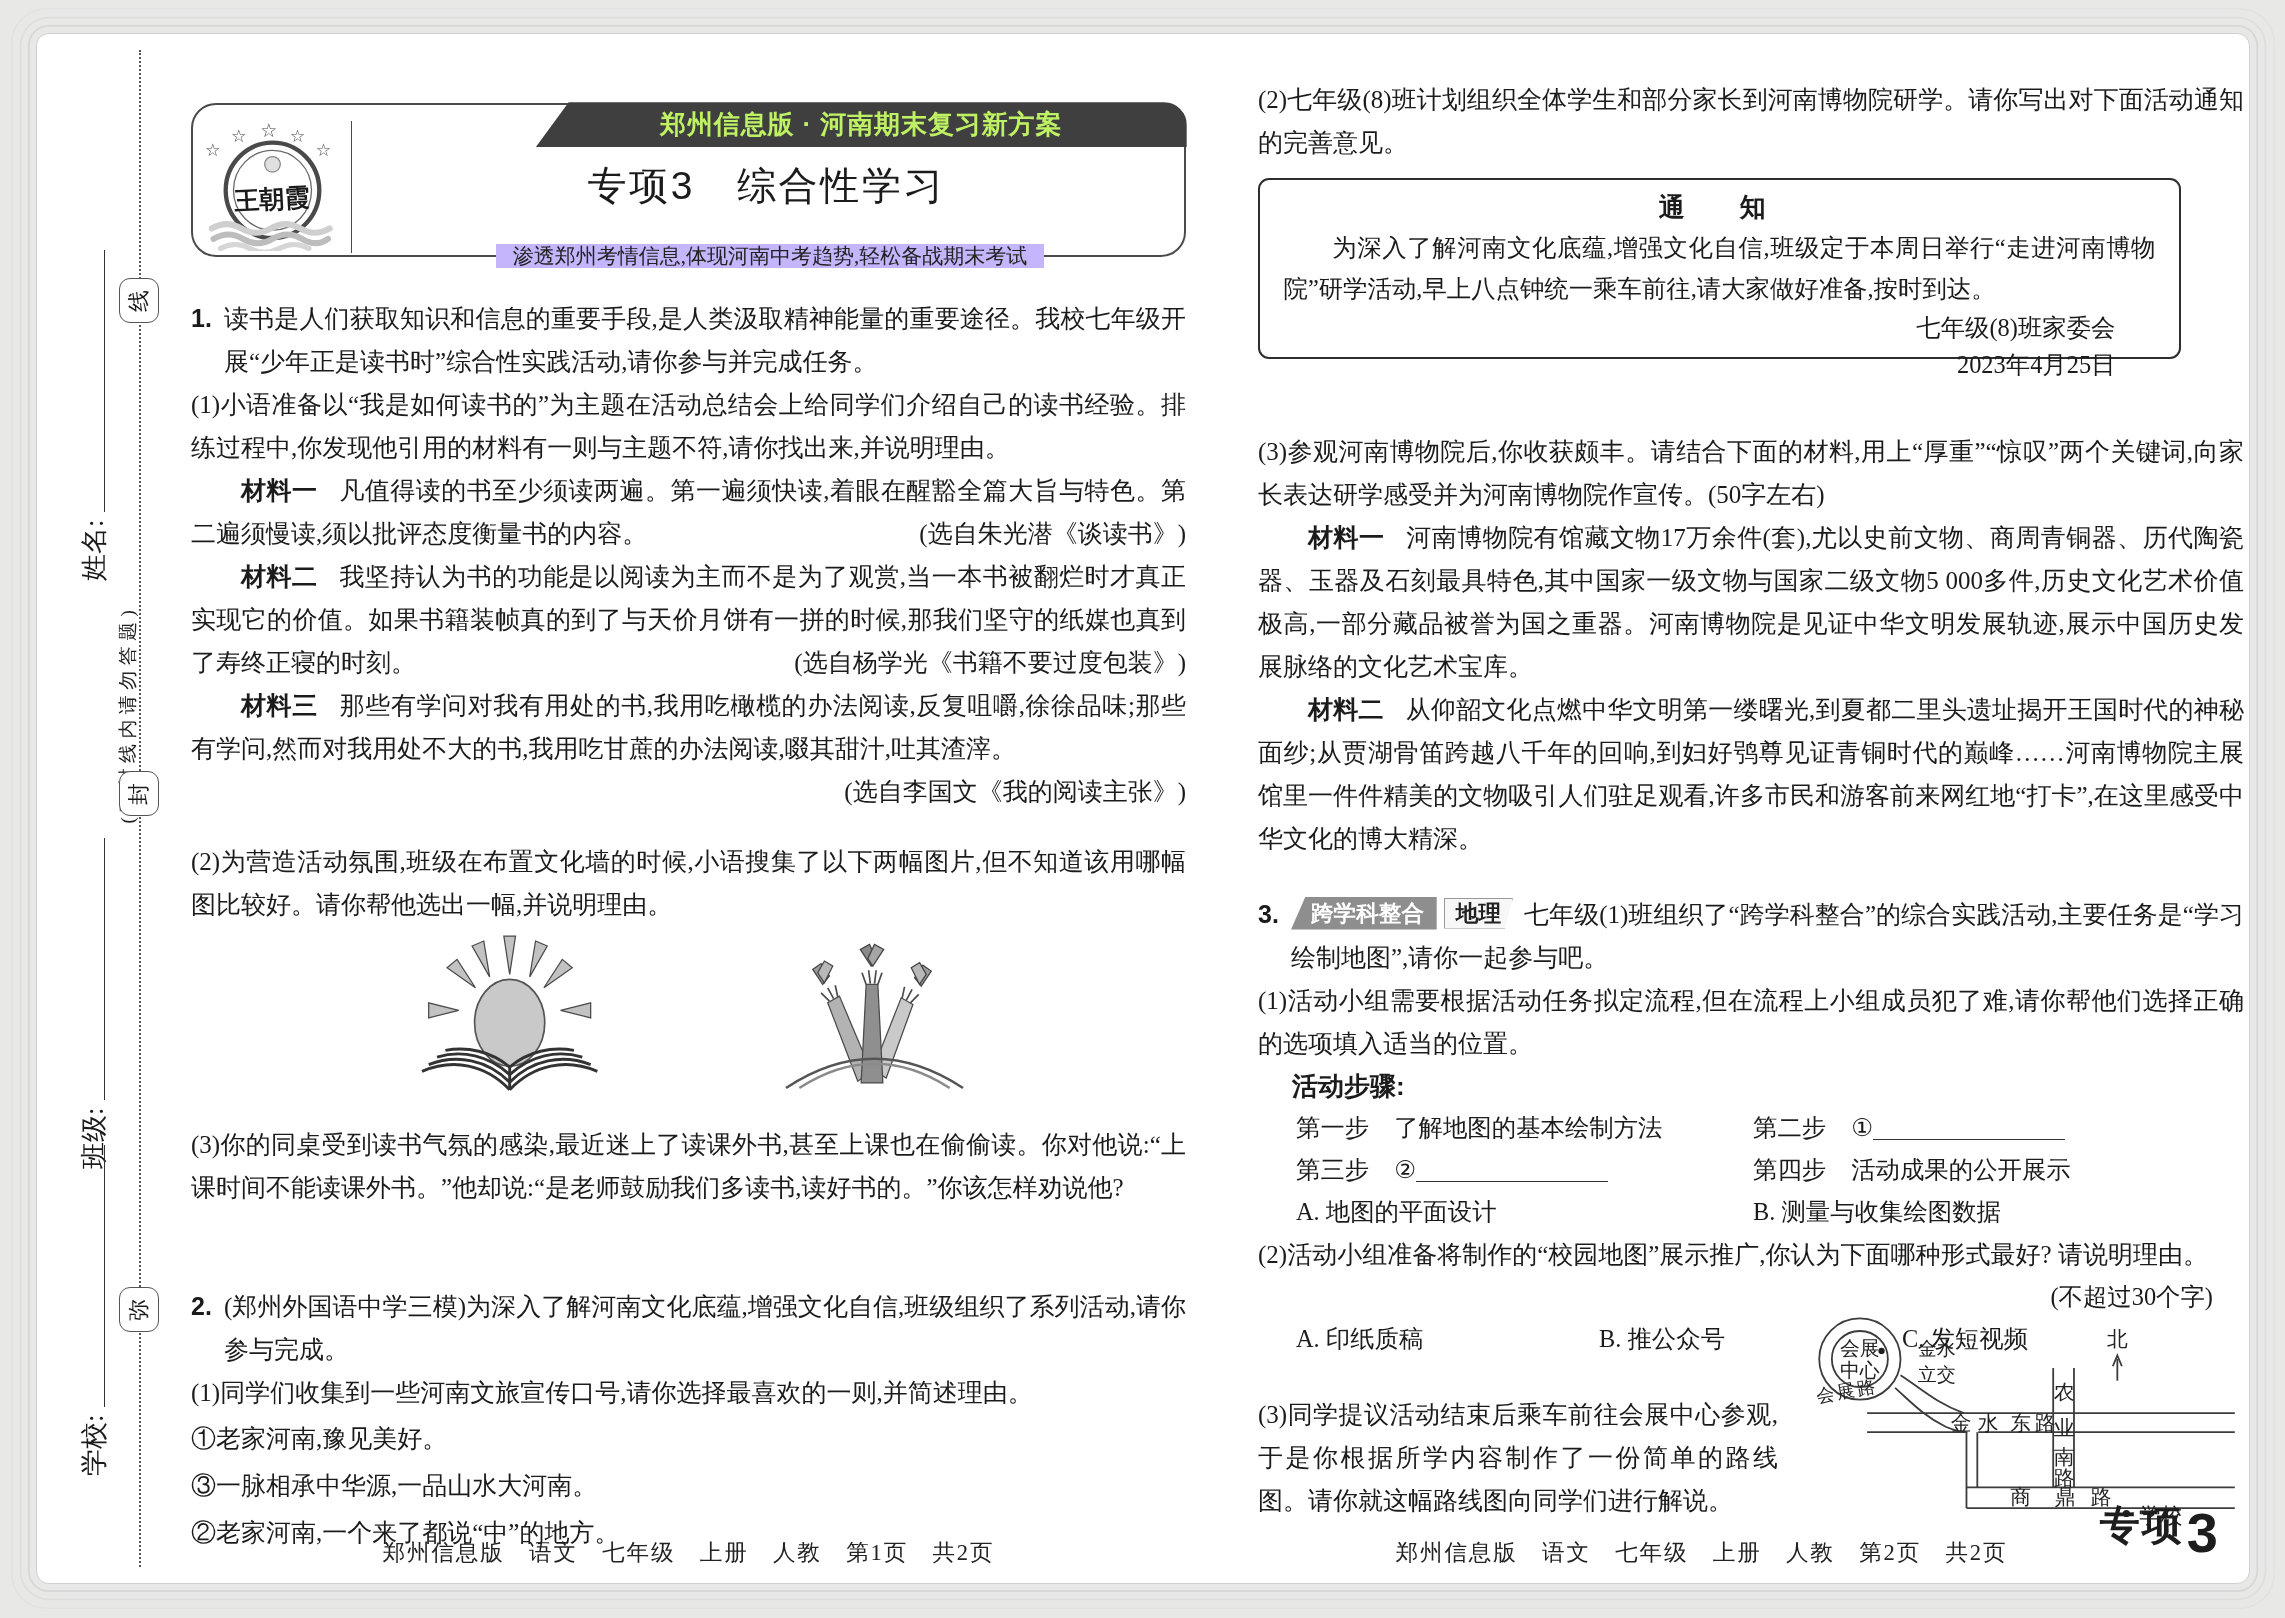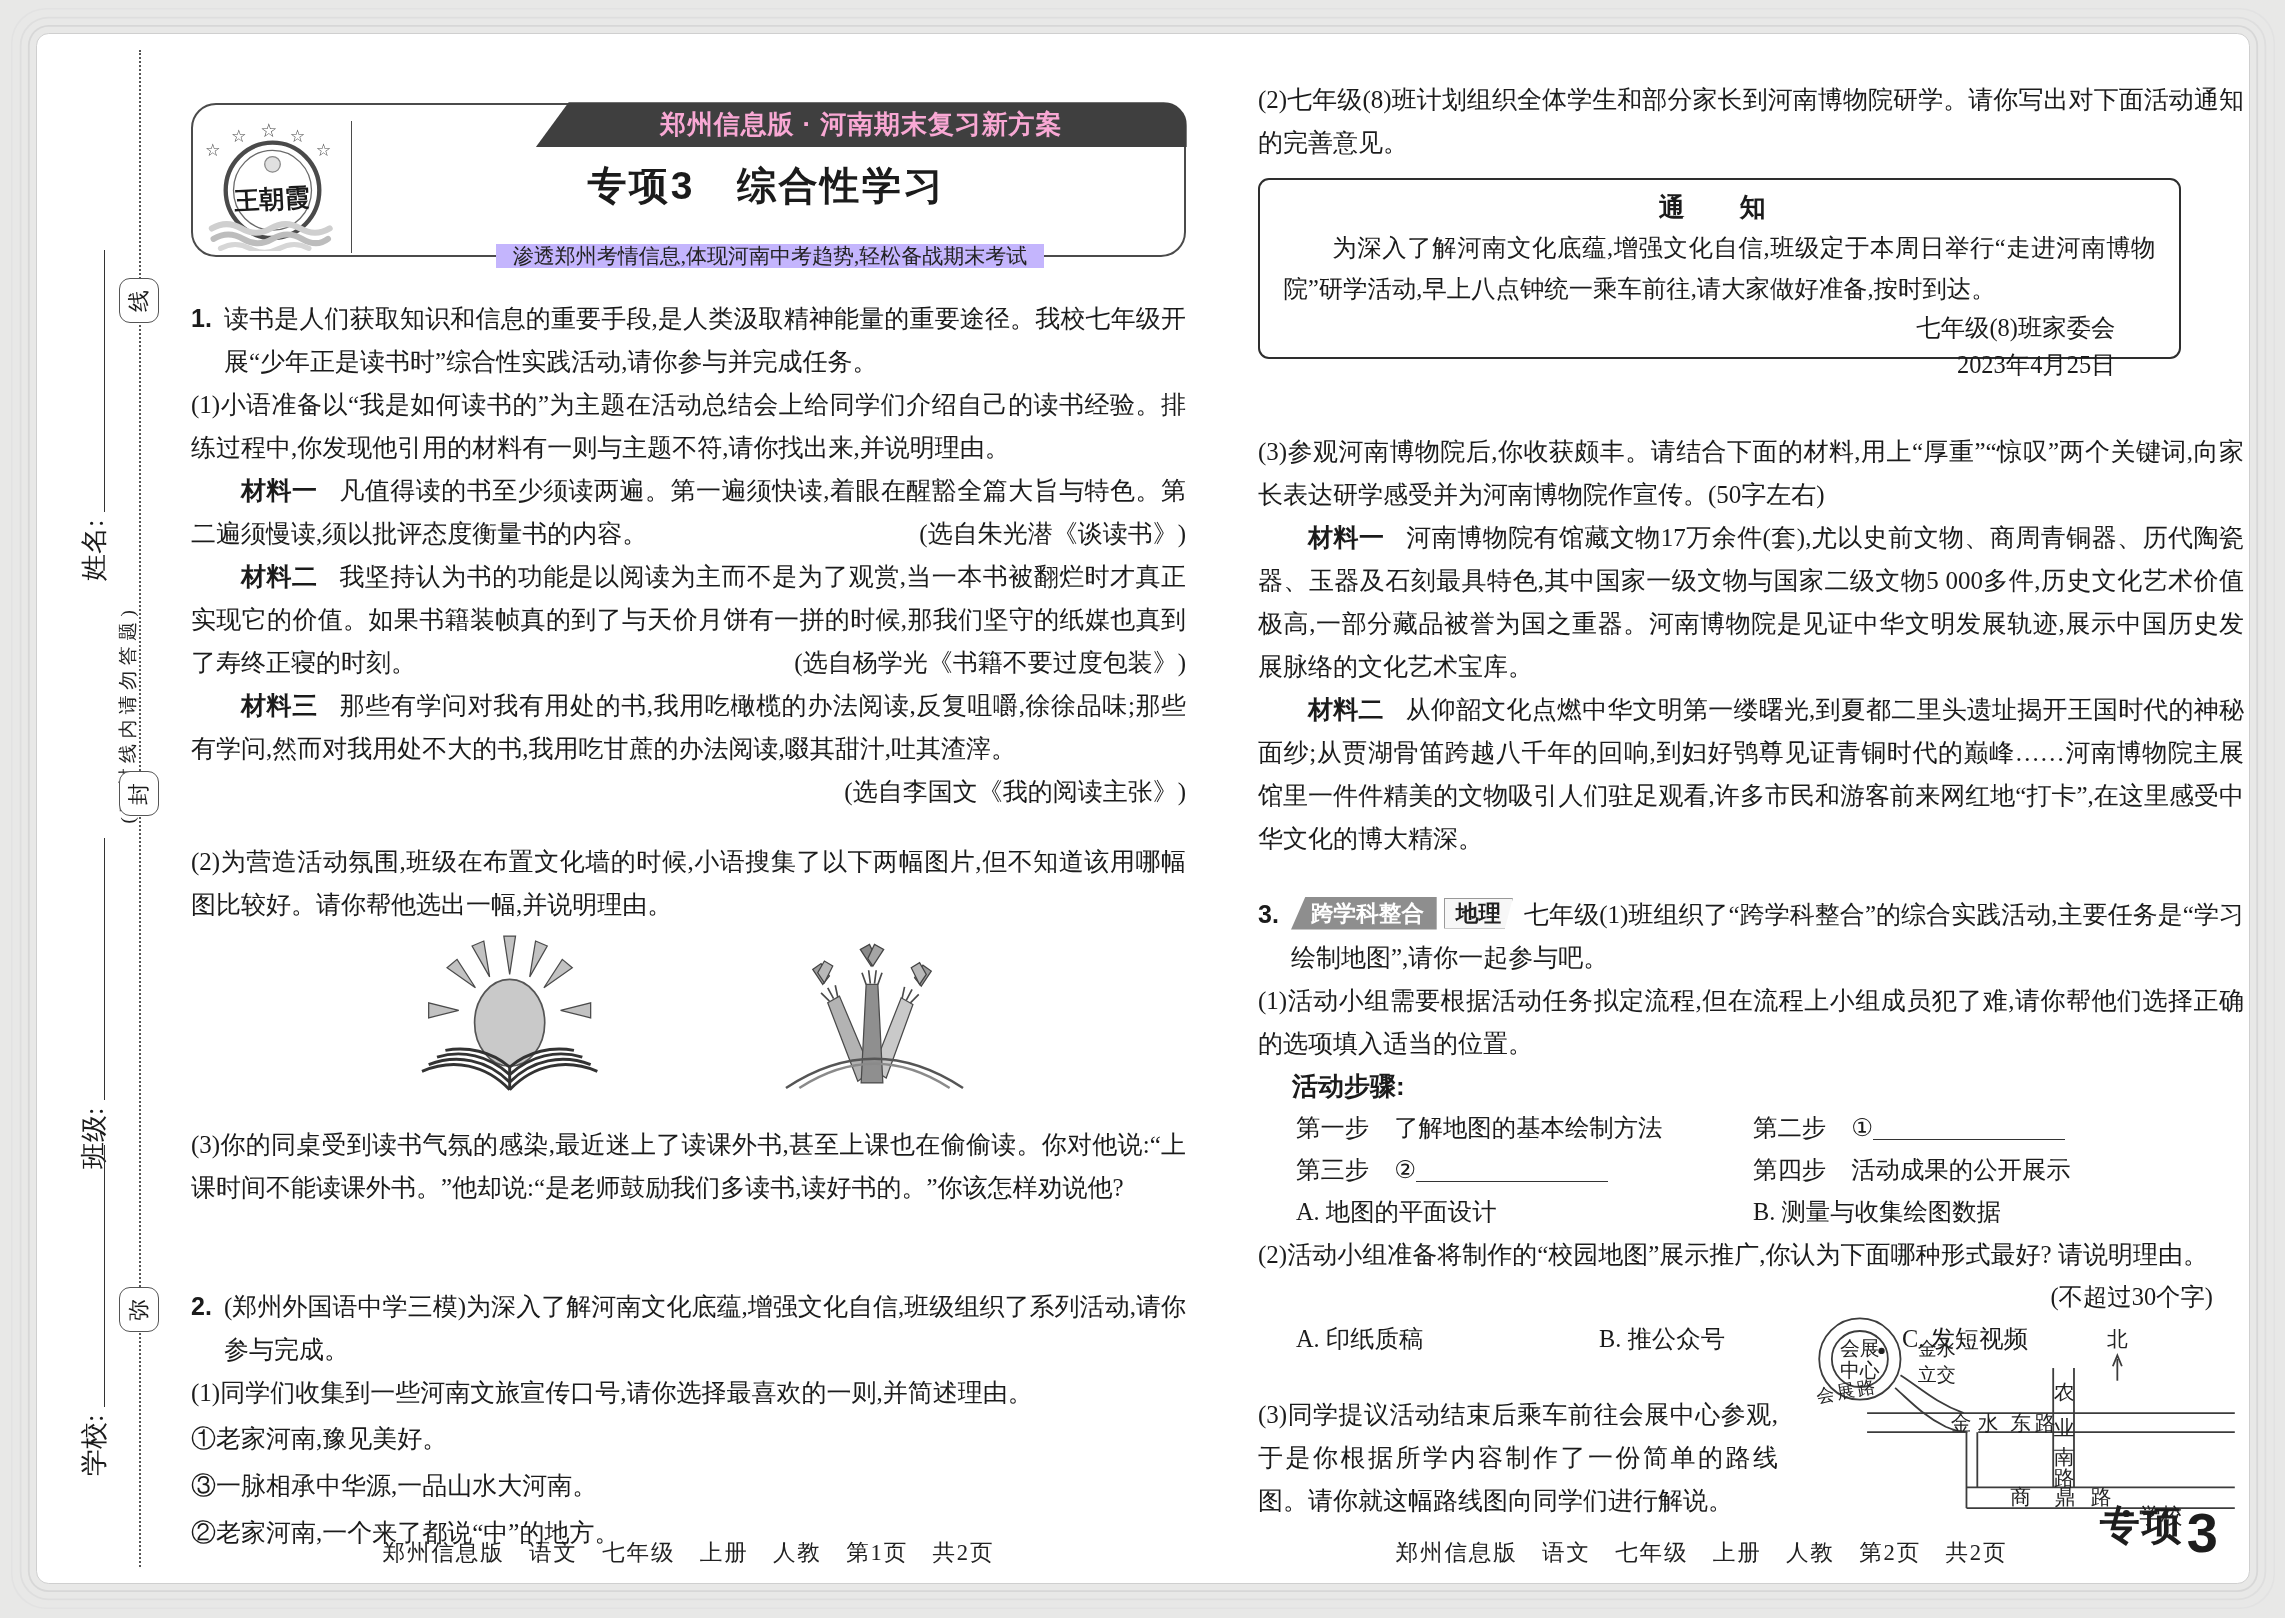--- a/index.html
+++ b/index.html
@@ -26,26 +26,26 @@
   .b1{top:244px}.b2{top:737px}.b3{top:1253px}
 
   
   .page{position:absolute}
   .page-left{left:154px;top:69px;width:995px}
   .page-right{left:1221px;top:31px;width:986px}
 
   
   .hd-box{position:relative;height:154px;border:2.7px solid #4b4b4b;border-radius:25px}
   .hd-logo{position:absolute;left:7.2px;top:16.3px;width:152px;height:132px;border-right:1.8px solid #4b4b4b;padding-right:3.6px}
-  .hd-banner{position:absolute;top:-2.7px;right:-2.7px;width:651px;height:45px;background:#3f3f3f;color:#f9a8d4;
+  .hd-banner{position:absolute;top:-2.7px;right:-2.7px;width:651px;height:45px;background:#3f3f3f;color:#bef264;
              font-family:"Liberation Sans",sans-serif;font-weight:bold;font-size:26px;letter-spacing:0.9px;
              display:flex;align-items:center;justify-content:center;border-radius:0 23.5px 0 0;
              clip-path:polygon(33px 0,100% 0,100% 100%,0 100%)}
   .hd-title{position:absolute;left:163px;right:7.2px;top:54px;text-align:center;
-            font-family:"Liberation Sans",sans-serif;font-weight:bold;font-size:39px;letter-spacing:2.7px}
+            font-family:"Liberation Sans",sans-serif;font-weight:normal;font-size:39px;letter-spacing:2.7px}
   .hd-sub{position:absolute;left:163px;right:0;bottom:-15.4px;text-align:center;font-size:21px;color:#222}
   .hd-sub span{background:#c4b5fd;padding:0 16.3px}
 
   
   .para{margin:0;font-size:25px;line-height:43px;text-align:justify}
   .stem{position:relative;padding-left:33px;font-size:25px;line-height:43px;text-align:justify}
   .qnum{position:absolute;left:0;top:0;font-family:"Liberation Sans",sans-serif;font-weight:bold;font-size:25px}
   .mat{text-indent:2em}
   .mlabel{font-family:"Liberation Sans",sans-serif;font-weight:bold;margin-right:22px}
   .src{float:right}

